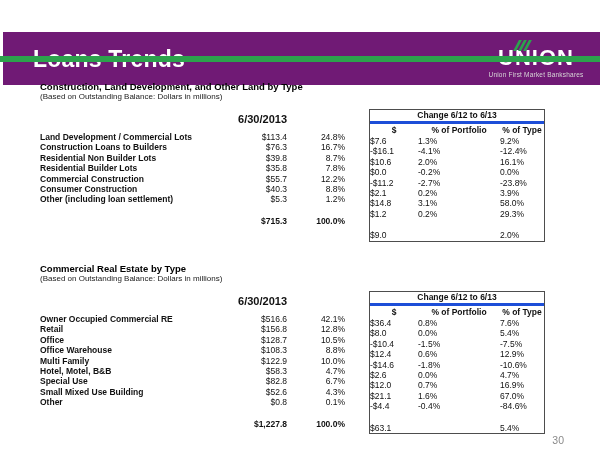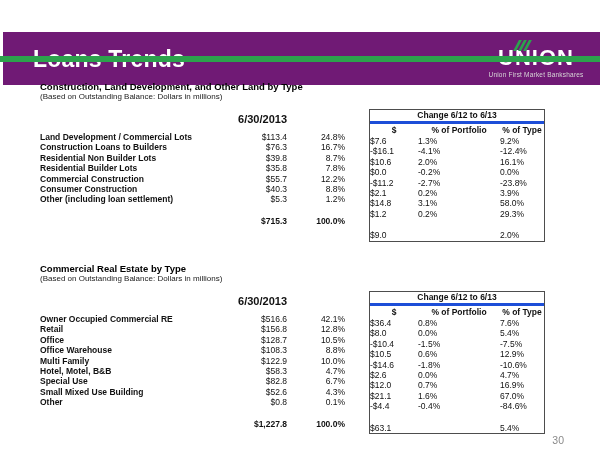--- a/index.html
+++ b/index.html
@@ -290,21 +290,21 @@
                 <td class="">$8.0</td>
                 <td class="">0.0%</td>
                 <td class="">5.4%</td>
               </tr>
               <tr>
                 <td class="">-$10.4</td>
                 <td class="">-1.5%</td>
                 <td class="">-7.5%</td>
               </tr>
               <tr>
-                <td class="">$10.5</td>
+                <td class="">$12.4</td>
                 <td class="">0.6%</td>
                 <td class="">12.9%</td>
               </tr>
               <tr>
                 <td class="">-$14.6</td>
                 <td class="">-1.8%</td>
                 <td class="">-10.6%</td>
               </tr>
               <tr>
                 <td class="">$2.6</td>

